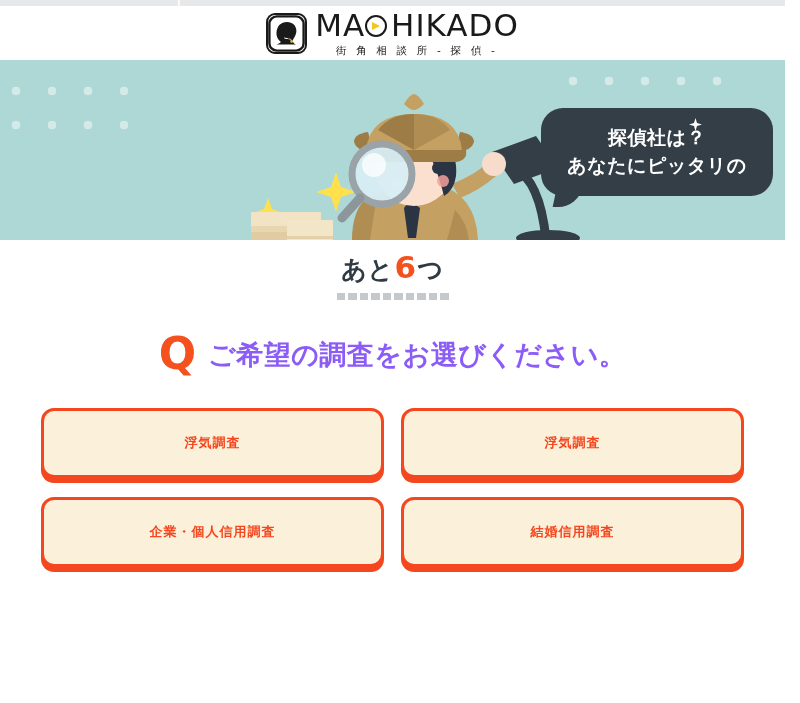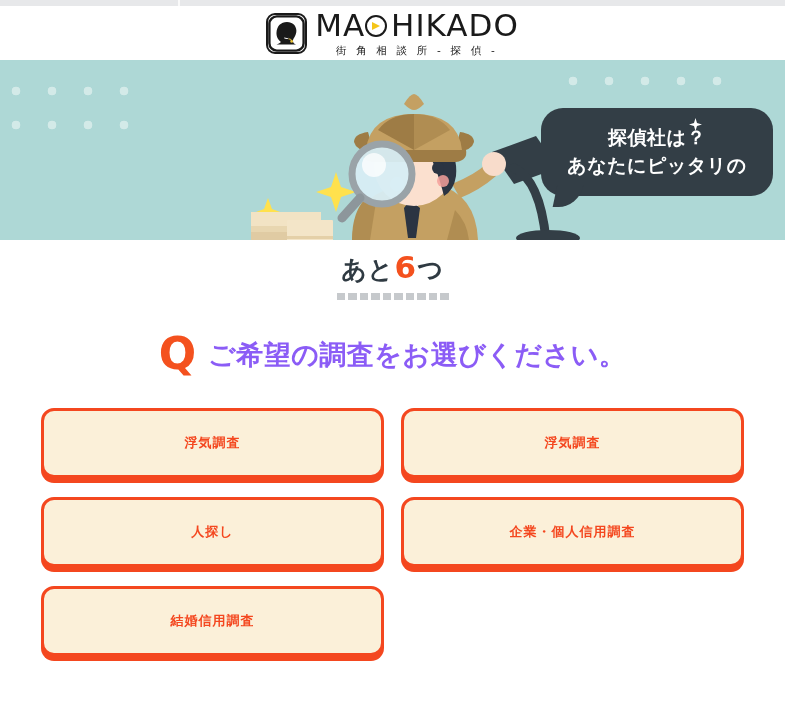--- a/index.html
+++ b/index.html
@@ -393,19 +393,18 @@
     </div>
 
     <div class="question">
       <div class="q-mark">Q</div>
       <div class="q-text">ご希望の調査をお選びください。</div>
     </div>
 
     <div class="options">
       <button class="option">浮気調査</button>
       <button class="option">浮気調査</button>
-      <button class="option">人探し</button>
       <button class="option">企業・個人信用調査</button>
       <button class="option">結婚信用調査</button>
     </div>
 
   </div>
 </div>
 
 </body></html>

